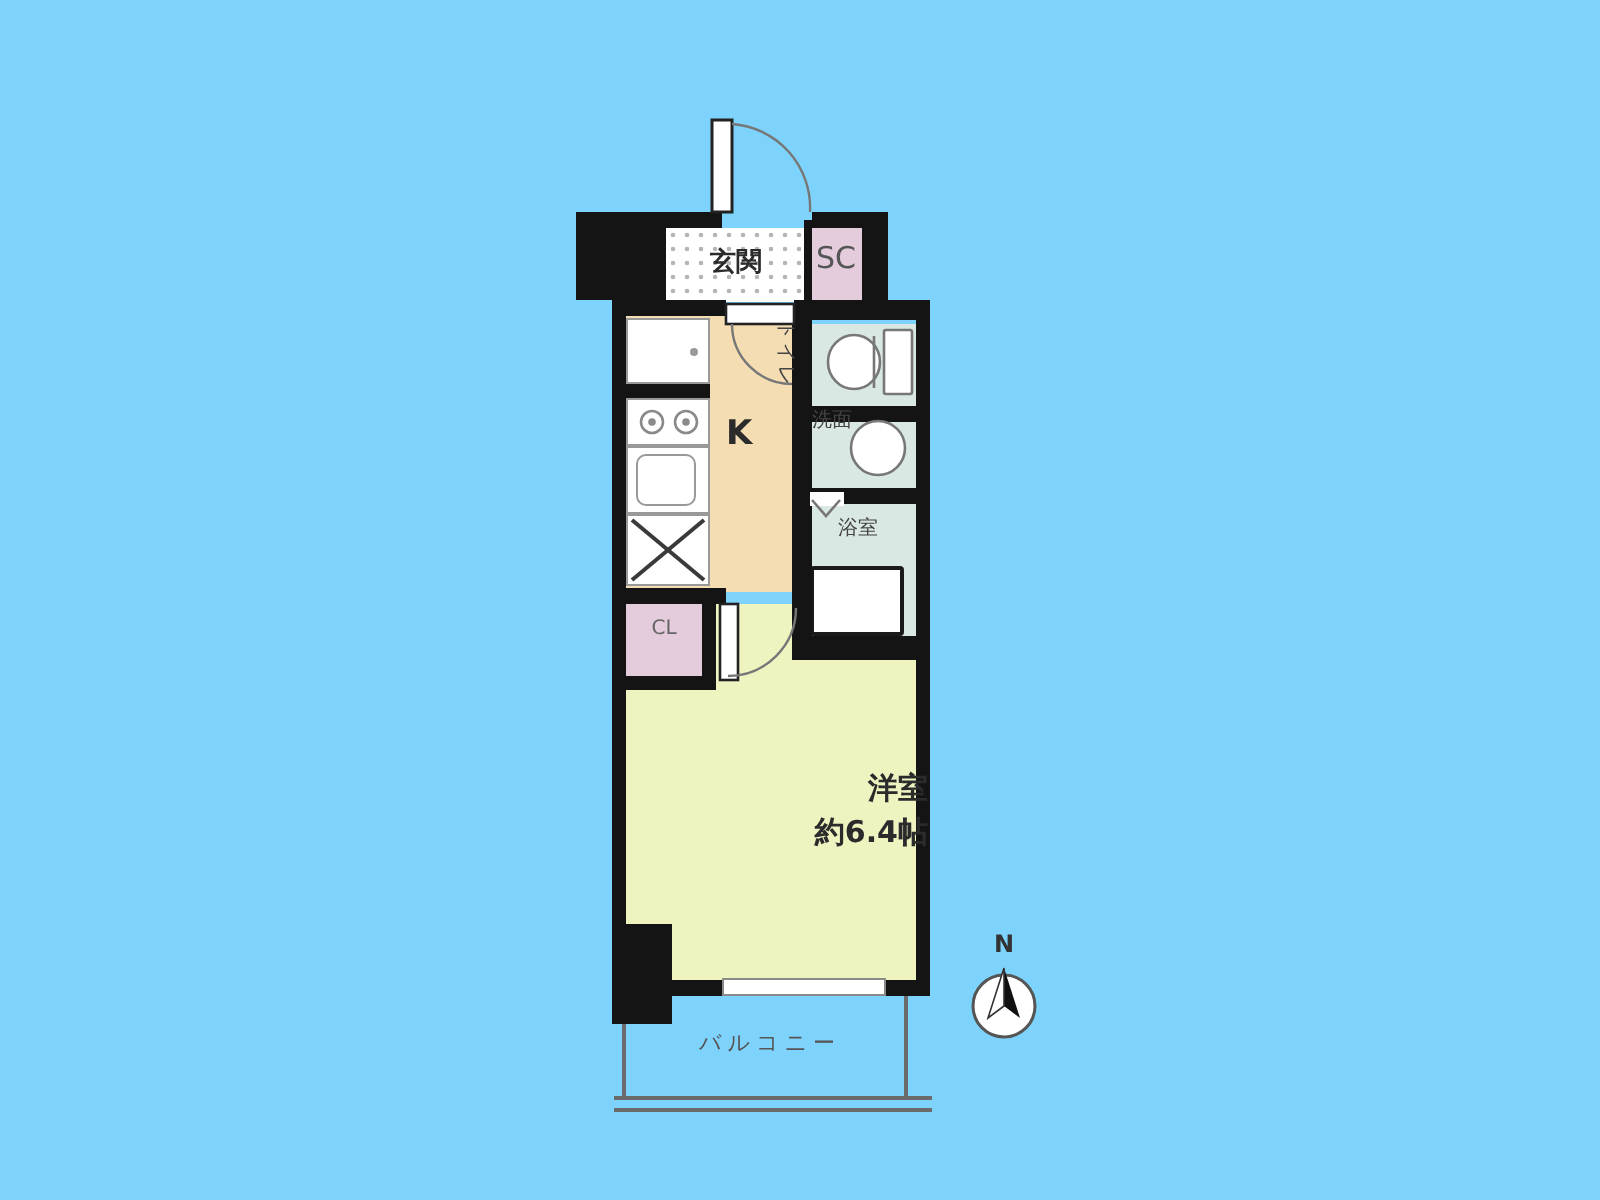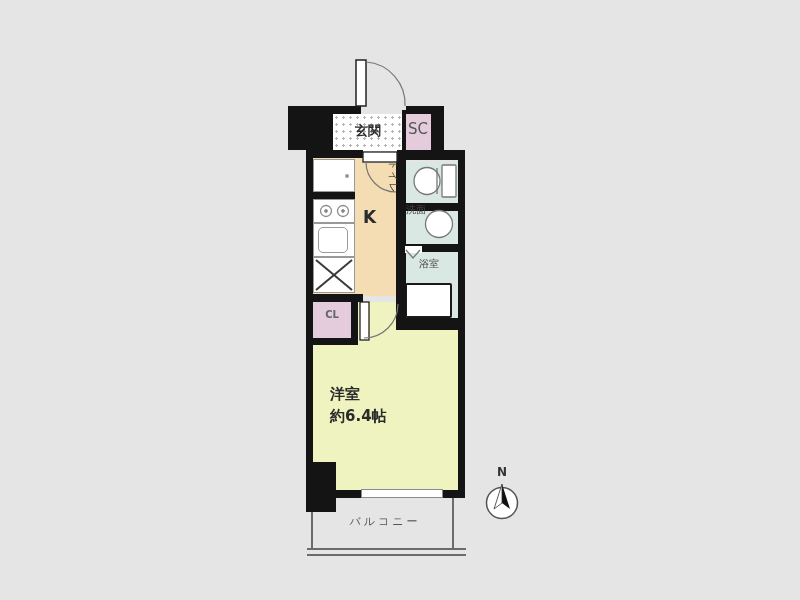--- a/index.html
+++ b/index.html
@@ -1,16 +1,16 @@
 <!DOCTYPE html>
 <html><head>
 <meta charset="utf-8">
 <style>
   html,body{margin:0;padding:0;background:#fff;}
-  #canvas{position:relative;width:800px;height:600px;background:#e5e5e5;overflow:hidden;
+  #canvas{position:relative;width:800px;height:600px;background:#7dd3fc;overflow:hidden;
           font-family:"DejaVu Sans","Liberation Sans",sans-serif;}
   .abs{position:absolute;}
   .wall{position:absolute;background:#141414;z-index:30;}
   .fill{position:absolute;z-index:10;}
   .fixture{position:absolute;background:#fff;border:1px solid #999;box-sizing:border-box;z-index:20;}
   .lbl{position:absolute;z-index:50;color:#2b2b2b;}
   svg.overlay{position:absolute;left:0;top:0;z-index:40;pointer-events:none;}
   .tile{background-color:#ffffff;background-image:radial-gradient(circle,#b5b5b5 1px,transparent 1.3px);
         background-size:7px 7px;}
   .center{display:flex;align-items:center;justify-content:center;text-align:center;}
@@ -119,23 +119,23 @@
   <div class="lbl center" style="left:405px;top:122px;width:26px;height:14px;font-size:15px;color:#555;">SC</div>
 
   <div class="lbl" style="left:400px;top:160px;width:42px;font-size:10px;color:#444;transform:rotate(90deg);transform-origin:left top;letter-spacing:1px;">トイレ</div>
 
   <div class="lbl center" style="left:403px;top:197px;width:26px;height:26px;font-size:10px;color:#444;">洗面</div>
 
   <div class="lbl center" style="left:413px;top:256px;width:32px;height:16px;font-size:10px;color:#444;">浴室</div>
 
   <div class="lbl" style="left:363px;top:207px;font-size:17px;font-weight:bold;">K</div>
 
-  <div class="lbl center" style="left:313px;top:302px;width:38px;height:24px;font-size:10px;font-weight:bold;color:#666;">CL</div>
+  <div class="lbl center" style="left:313px;top:302px;width:38px;height:24px;font-size:10px;font-weight:normal;color:#666;">CL</div>
 
-  <div class="lbl" style="left:330px;top:383px;width:134px;text-align:left;font-size:15px;font-weight:bold;line-height:22px;">
+  <div class="lbl" style="left:330px;top:383px;width:134px;text-align:right;font-size:15px;font-weight:bold;line-height:22px;">
     <div>洋室</div>
     <div>約6.4帖</div>
   </div>
 
   <div class="lbl center" style="left:327px;top:513px;width:116px;height:16px;font-size:11px;color:#555;letter-spacing:3px;text-align:center;">バルコニー</div>
 
   <div class="lbl center" style="left:494px;top:465px;width:16px;height:14px;font-size:12px;font-weight:bold;color:#333;">N</div>
 
 </div>
 

